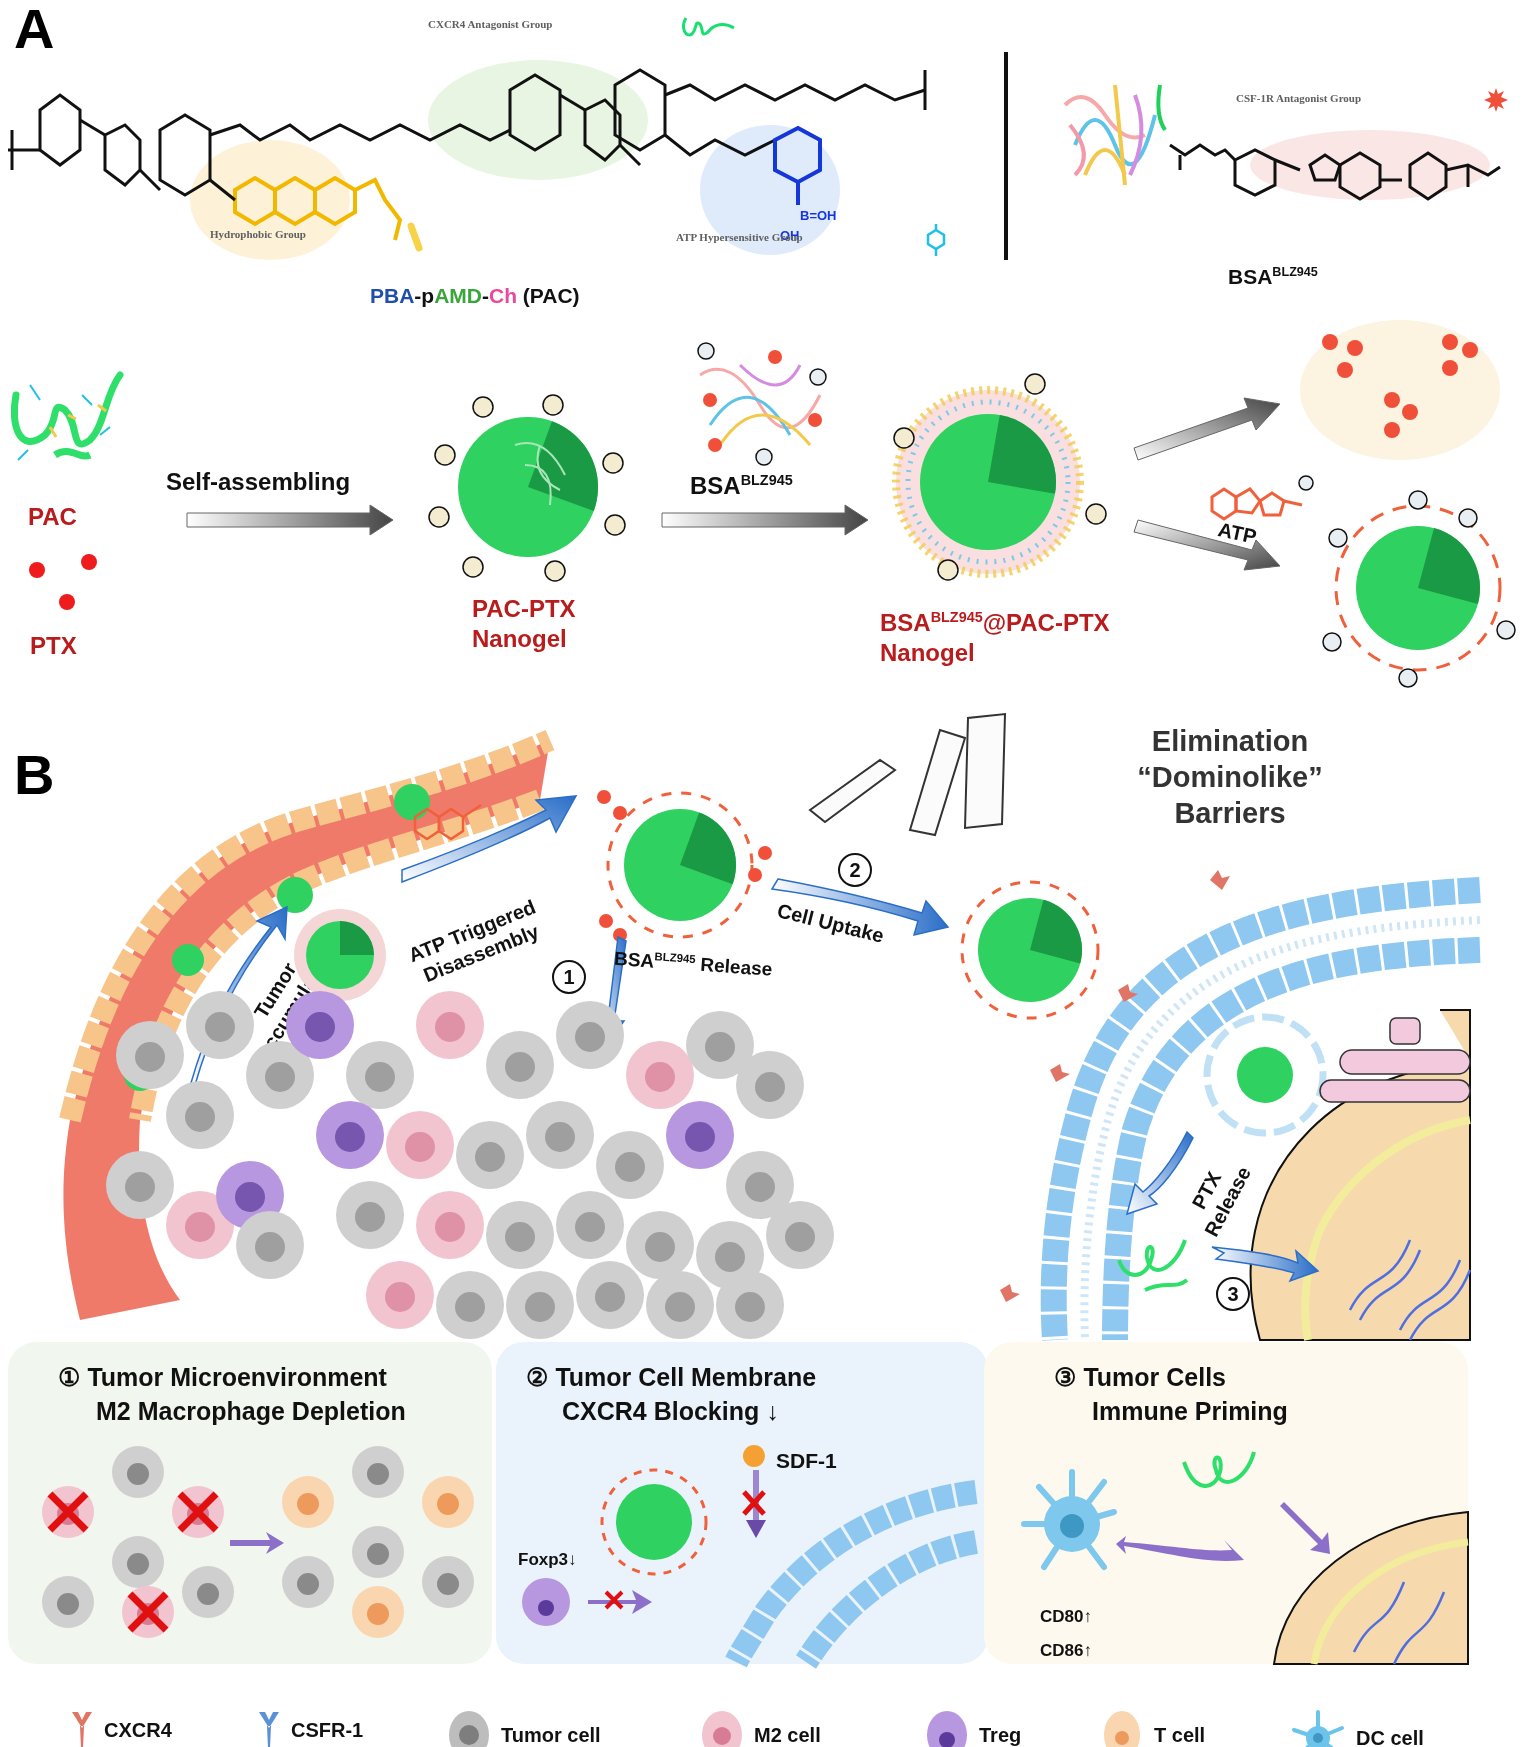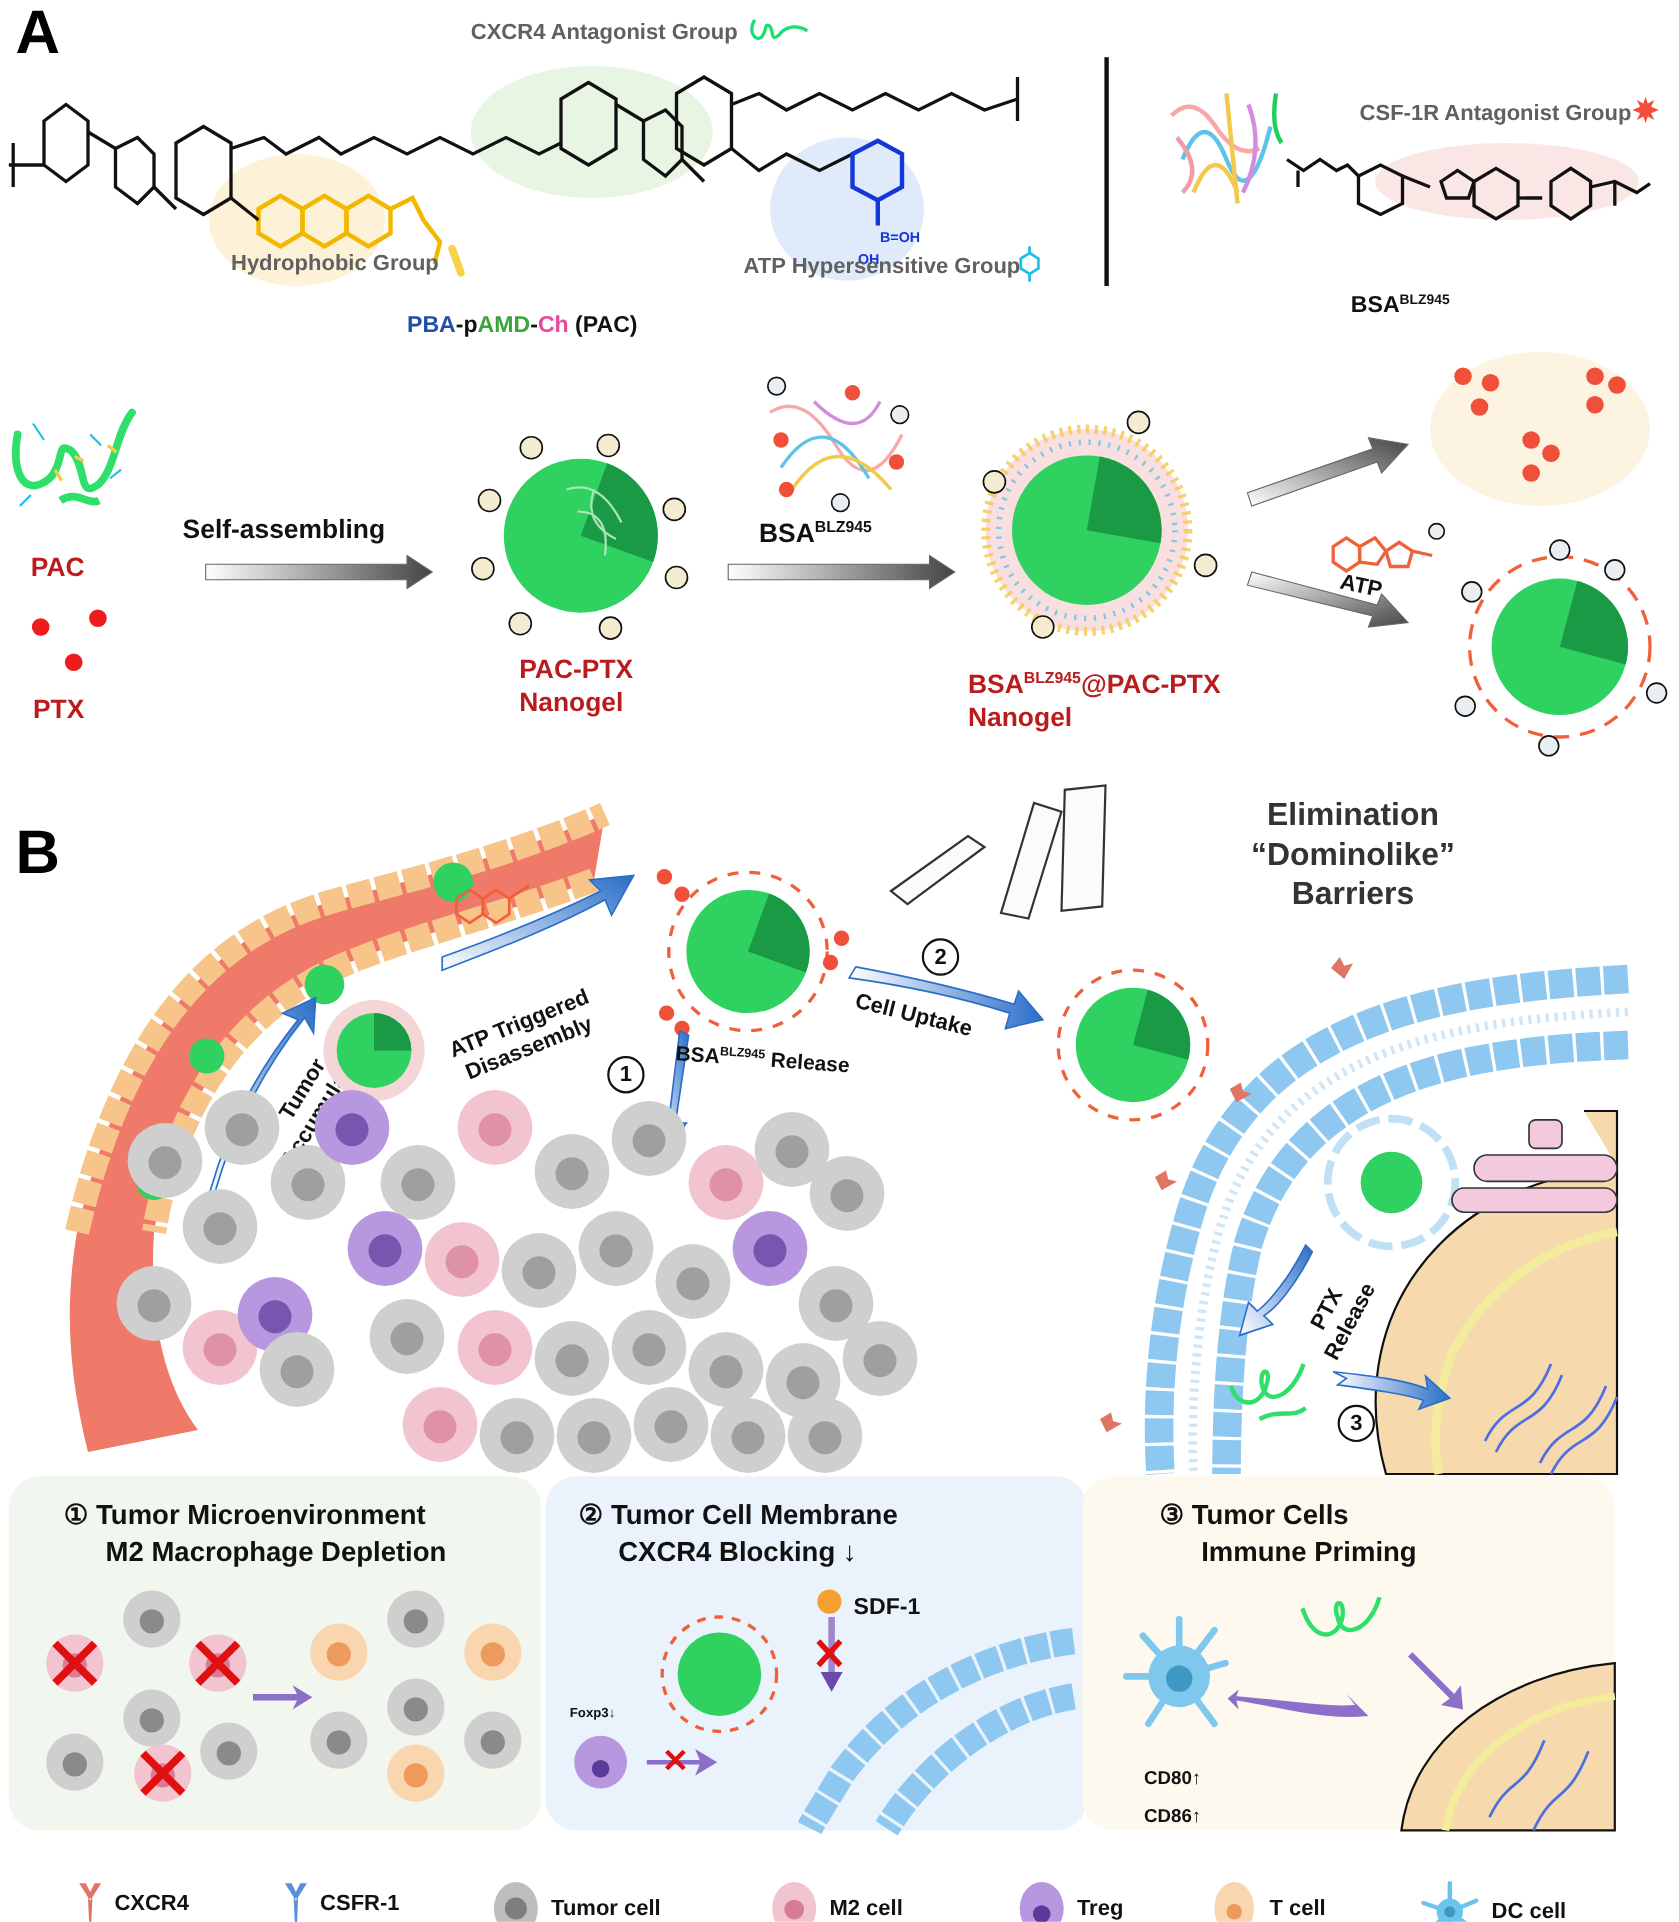--- a/index.html
+++ b/index.html
@@ -1,20 +1,20 @@
 <!DOCTYPE html>
 <html><head>
 <meta charset="utf-8">
 <style>
   html, body { margin:0; padding:0; background:#ffffff; }
   body { width:1526px; height:1747px; position:relative; overflow:hidden;
          font-family:"Liberation Sans", sans-serif; color:#111; }
   .abs { position:absolute; }
   .panel-letter { font-size:56px; font-weight:bold; color:#000; }
-  .grey-label { font-size:20px; font-weight:bold; color:#606060; }
+  .grey-label { font-size:11px; font-weight:bold; color:#606060;font-family:Liberation Serif, serif; }
   .lbl { font-size:24px; font-weight:bold; color:#b91c1c; line-height:30px; }
   .lbl sup, .sup { font-size:0.6em; vertical-align:super; }
   .divider { background:#111; }
   svg { position:absolute; overflow:visible; }
   .box { position:absolute; border-radius:28px; }
   .box-title { font-size:25px; font-weight:bold; color:#111; line-height:34px; }
   .legend-item { position:absolute; top:1710px; display:flex; align-items:center; gap:10px; font-size:20px; font-weight:bold; }
   .circ-num { display:inline-flex; align-items:center; justify-content:center; width:30px; height:30px; border:2px solid #111; border-radius:50%; font-size:20px; font-weight:bold; background:#fff; }
 </style>
 </head>
@@ -648,21 +648,21 @@
       <path d="M222 108 L262 108 L258 100 L276 111 L258 122 L262 114 L222 114 Z" fill="#8c6fc8"></path>
     </svg>
 </div>
 
 <div class="box" style="left: 496px; top: 1342px; width: 492px; height: 322px; background: rgb(234, 242, 251);">
   <div class="abs box-title" style="left:30px;top:18px;">
     <div><span>②</span> <span>Tumor Cell Membrane</span></div>
     <div style="padding-left:36px;"><span>CXCR4 Blocking</span> <span>↓</span></div>
   </div>
   <div class="abs" style="left:280px;top:107px;font-size:21px;font-weight:bold;">SDF-1</div>
-  <div class="abs" style="left:22px;top:208px;font-size:12px;font-weight:bold;"><span>Foxp3</span><span>↓</span></div>
+  <div class="abs" style="left:22px;top:208px;font-size:17px;font-weight:bold;"><span>Foxp3</span><span>↓</span></div>
   <svg style="left:0;top:100px;" width="484" height="220">
     <circle cx="258" cy="14" r="11" fill="#f5a033"></circle>
     <line x1="260" y1="28" x2="260" y2="85" stroke="#9d88d0" stroke-width="6"></line>
     <path d="M250 78 L260 96 L270 78 Z" fill="#6a4aa8"></path>
     <path d="M248 50 l20 22 M268 50 l-20 22" stroke="#e01010" stroke-width="5"></path>
     <circle cx="158" cy="80" r="38" fill="#2fd160"></circle>
     <circle cx="158" cy="80" r="52" fill="none" stroke="#f0603a" stroke-width="3" stroke-dasharray="8 8"></circle>
     <path d="M480 50 C400 60,320 100,270 170 C255 195,245 210,240 220" fill="none" stroke="#8ec8f0" stroke-width="24" stroke-dasharray="20 3"></path>
     <path d="M480 100 C420 110,360 150,320 205 L310 220" fill="none" stroke="#8ec8f0" stroke-width="24" stroke-dasharray="20 3"></path>
     <circle cx="50" cy="160" r="24" fill="#b797e0"></circle>

